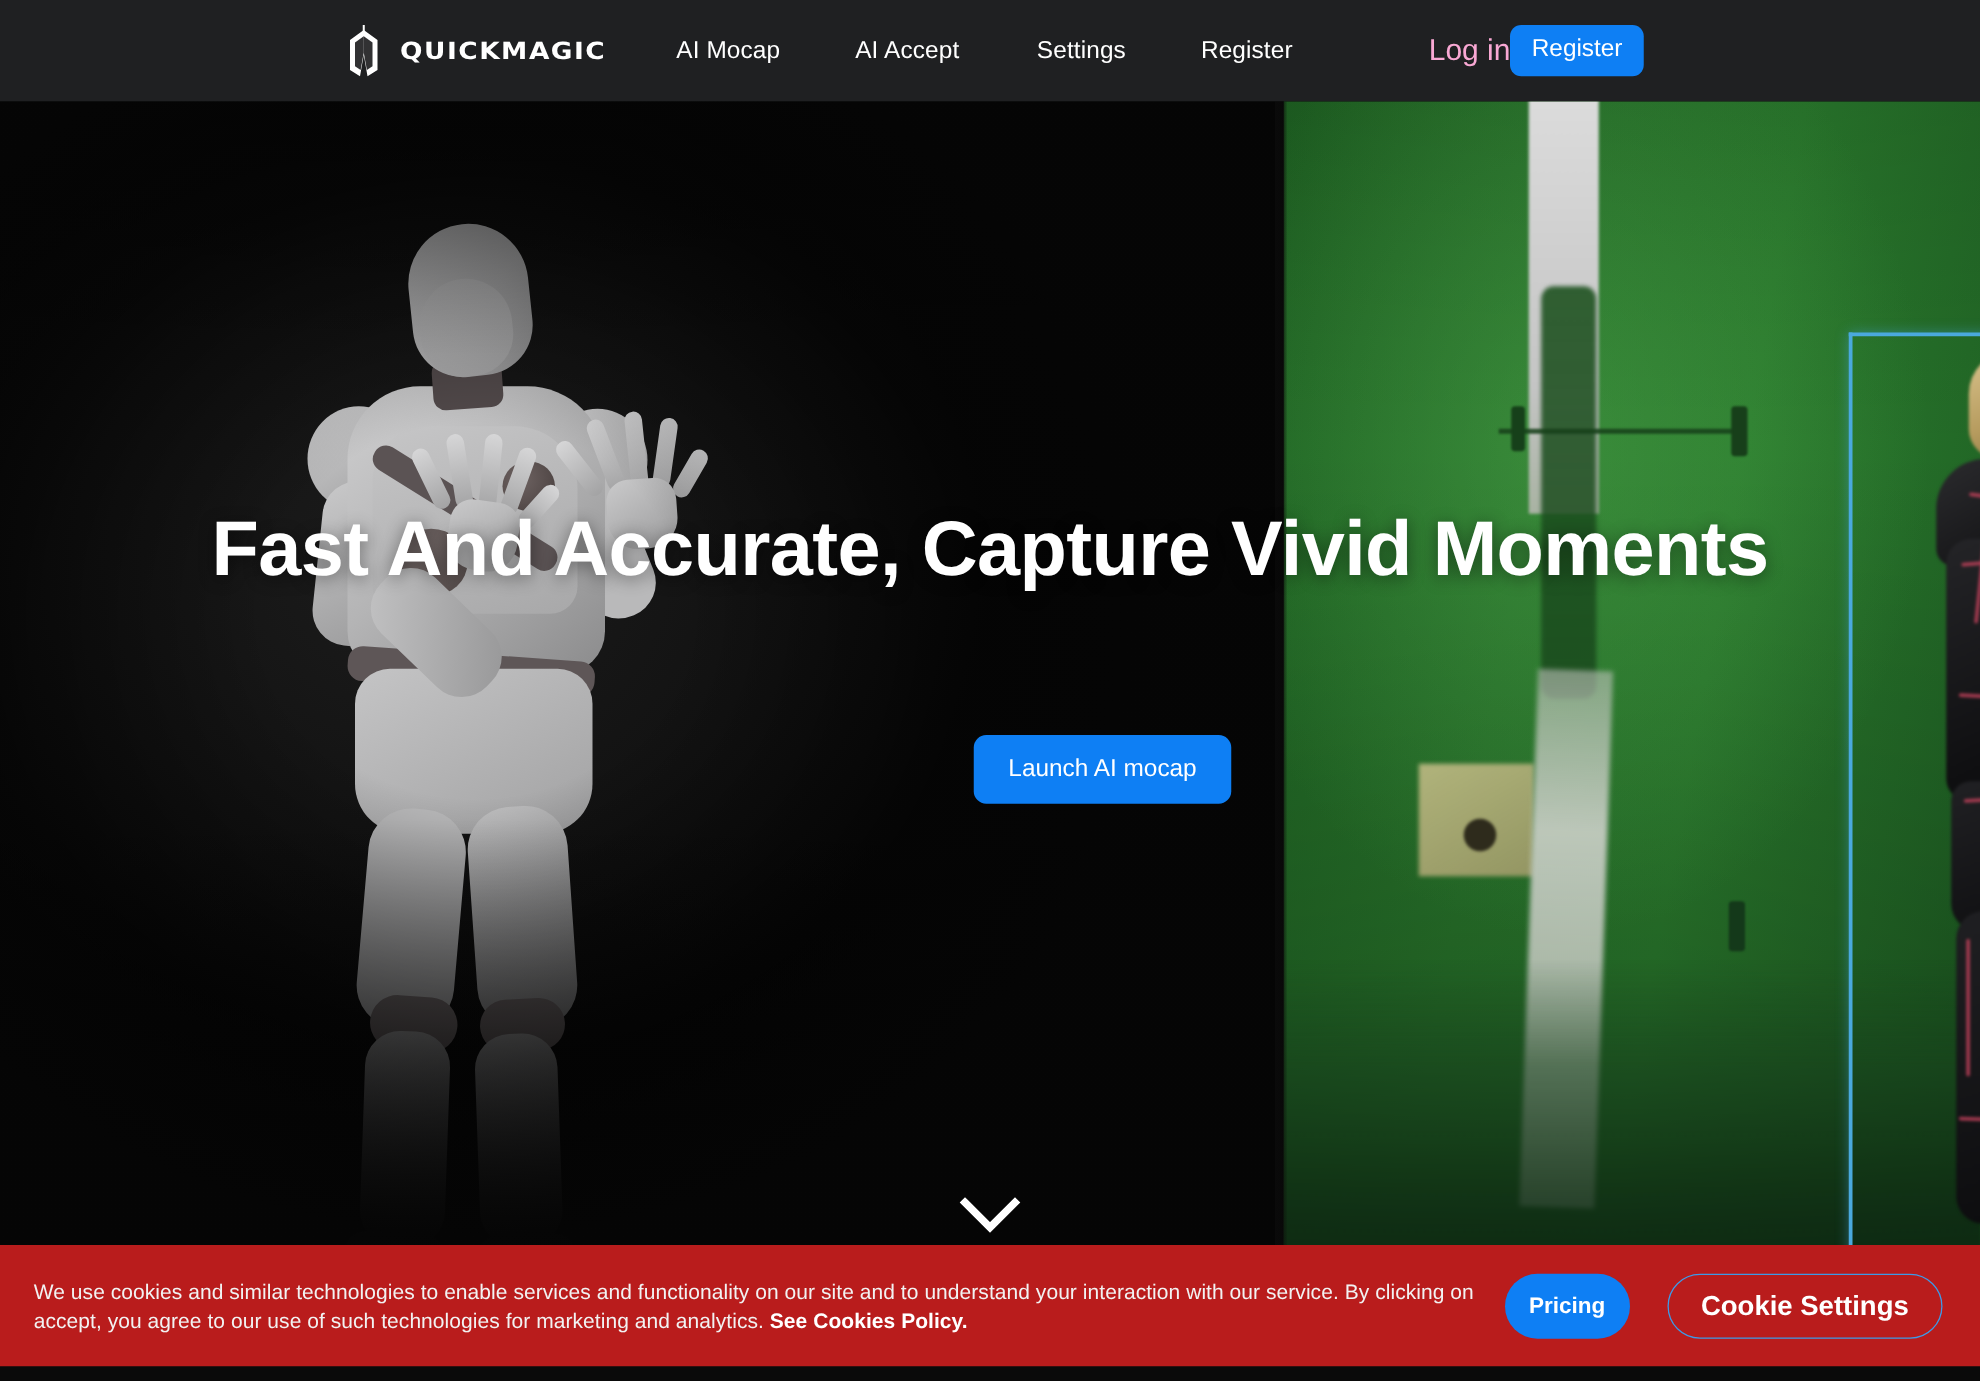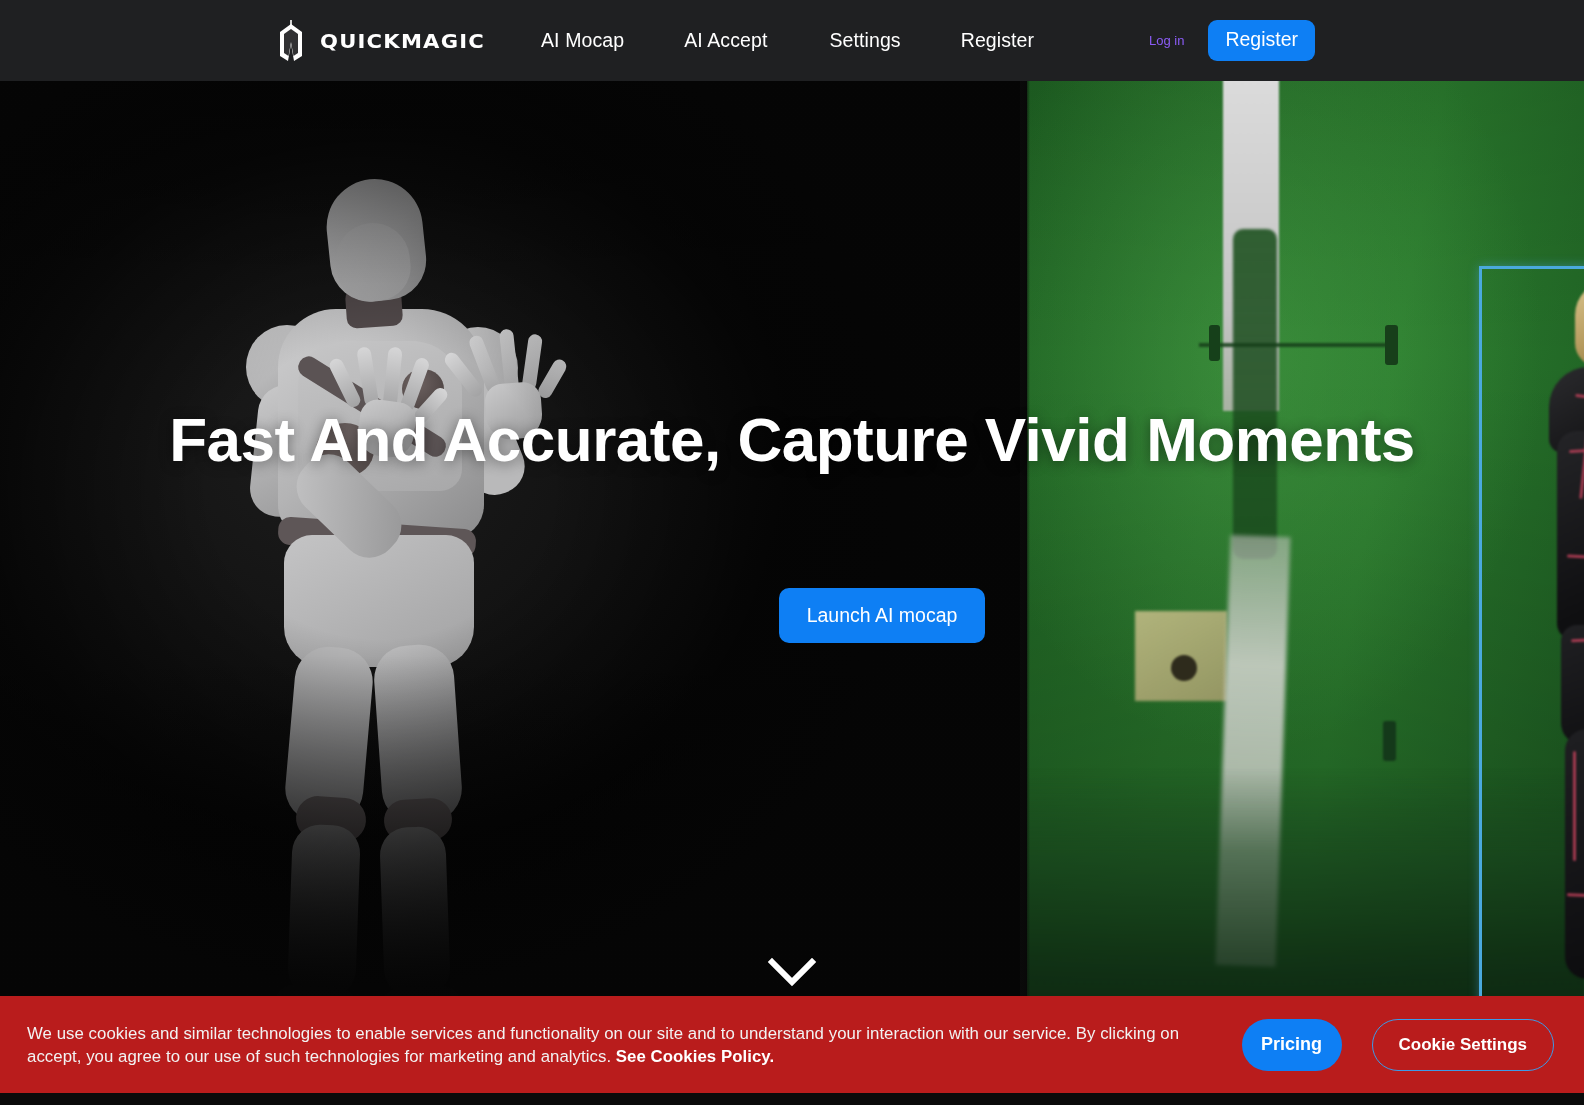--- a/index.html
+++ b/index.html
@@ -57,22 +57,22 @@
   .nav-item.active { color: #ffffff; }
   .nav-gap-1 { width: 60px; }
   .nav-gap-2 { width: 62px; }
   .nav-gap-3 { width: 60px; }
 
   .auth {
     position: absolute; right: 0; top: 0;
     height: 81px; display: flex; align-items: center;
   }
   .login-link {
-    font-size: 13px; color: #8b5cf6; cursor: pointer;
-    margin-right: 24px; white-space: nowrap;
+    font-size: 24px; color: #f9a8d4; cursor: pointer;
+    margin-right: 0; white-space: nowrap;
   }
   .register-btn {
     background: #0e7ff4;
     color: #ffffff;
     font-size: 19.5px;
     border: none;
     border-radius: 9px;
     padding: 9px 17px 11px 17px;
     cursor: pointer;
     font-family: "Liberation Sans", sans-serif;
@@ -433,21 +433,21 @@
     background: #0e7ff4; color: #ffffff;
     border: none; border-radius: 28px;
     font-size: 18px; font-weight: 700;
     font-family: "Liberation Sans", sans-serif;
     width: 100px; height: 52px;
     cursor: pointer;
   }
   .cookie-settings-btn {
     background: transparent; color: #ffffff;
     border: 1.6px solid #3d9ae8; border-radius: 28px;
-    font-size: 17px; font-weight: 700;
+    font-size: 22px; font-weight: 700;
     font-family: "Liberation Sans", sans-serif;
     padding: 0 26px; height: 52px;
     cursor: pointer; white-space: nowrap;
   }
 </style>
 </head>
 <body>
 
 <div class="page">
 

